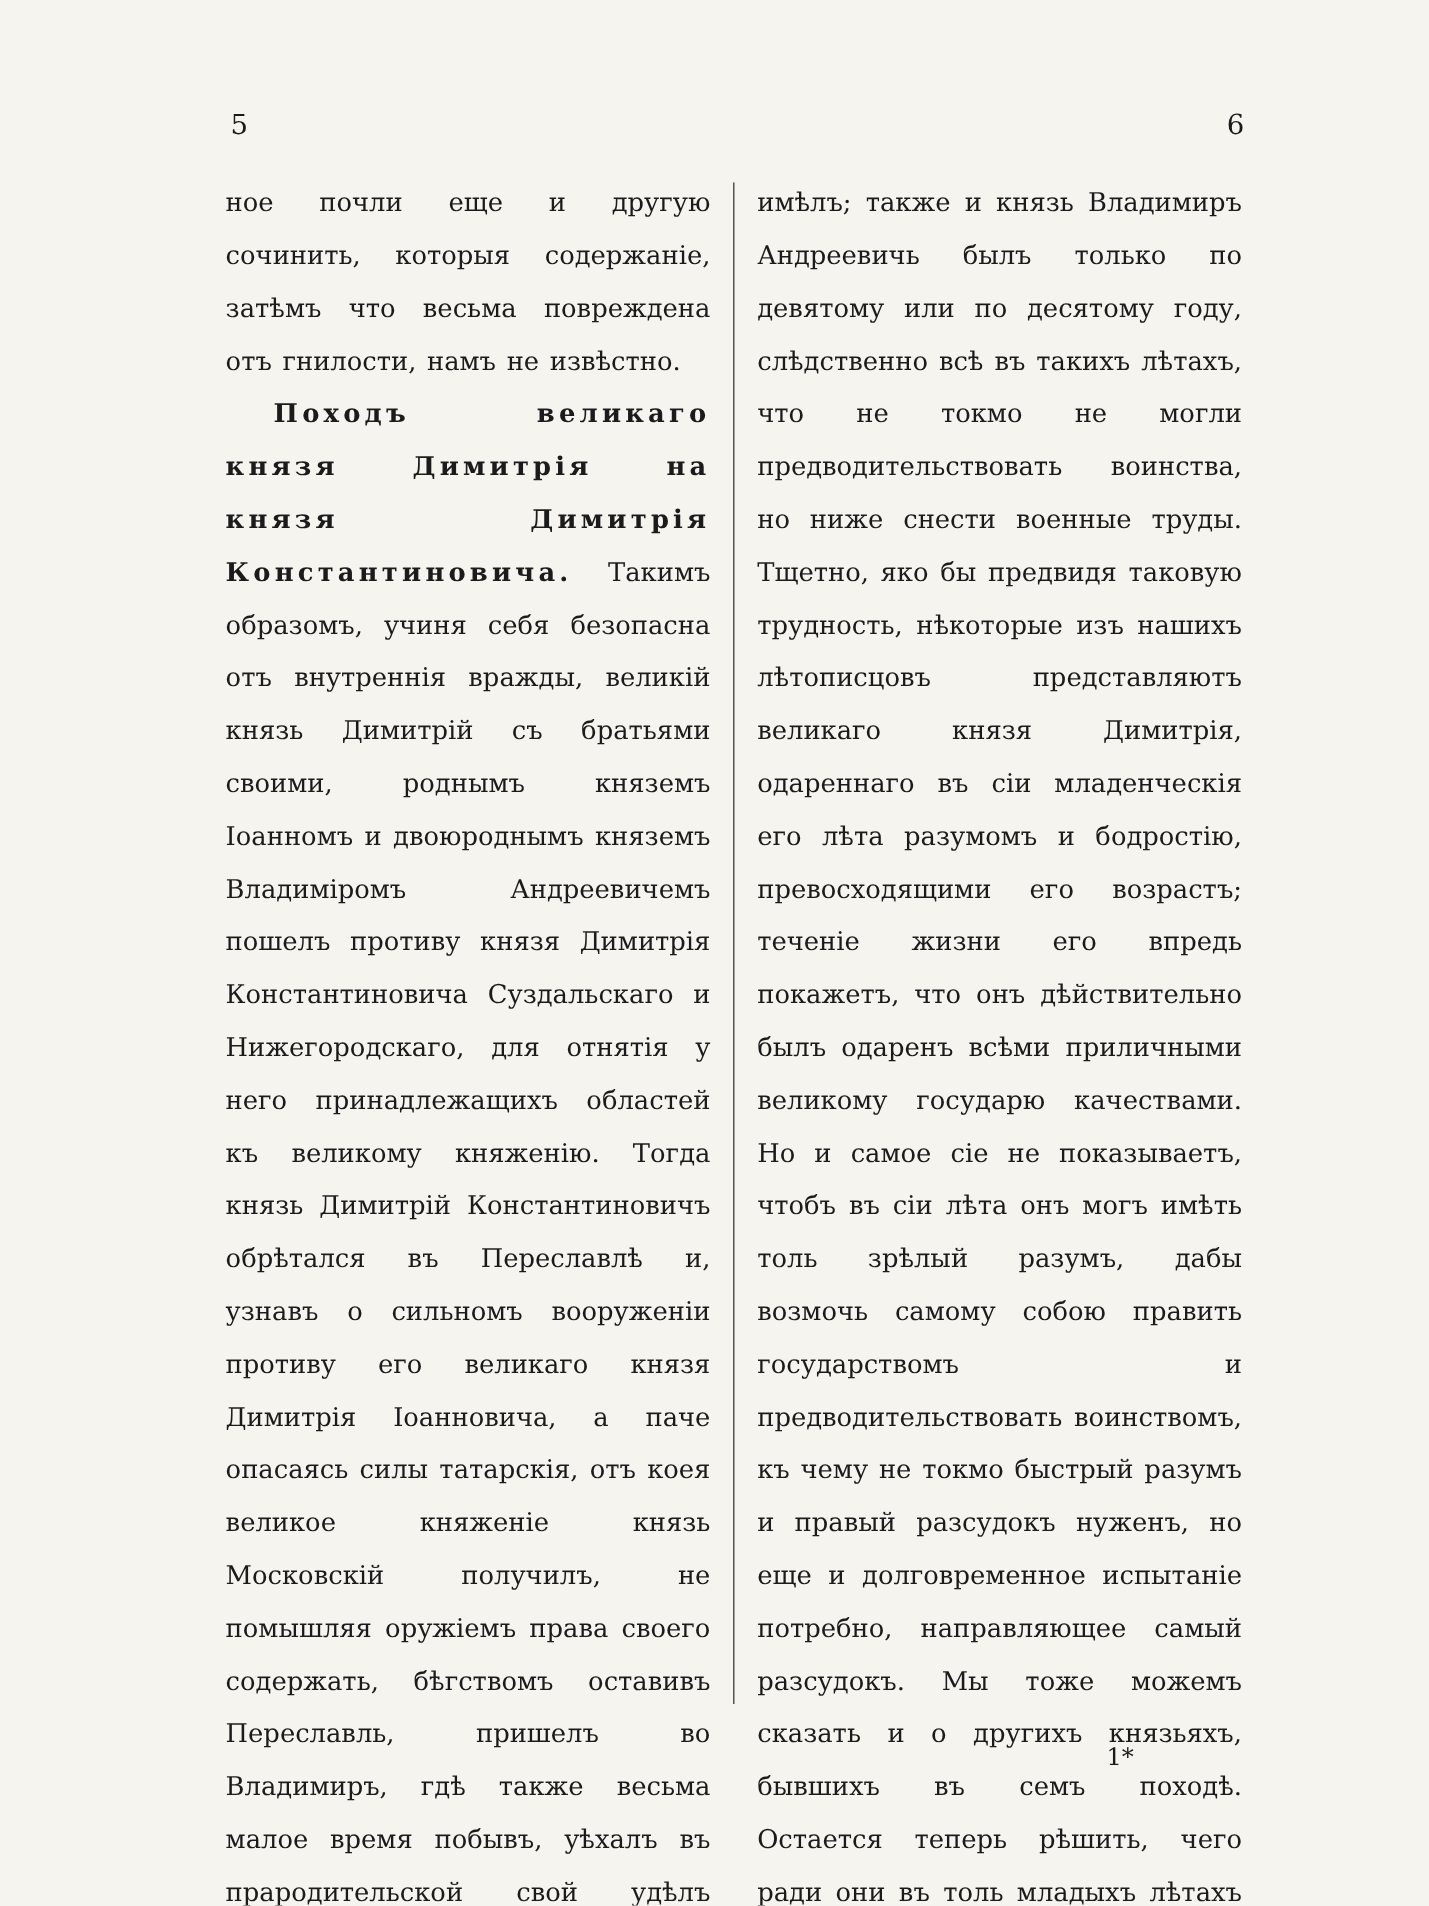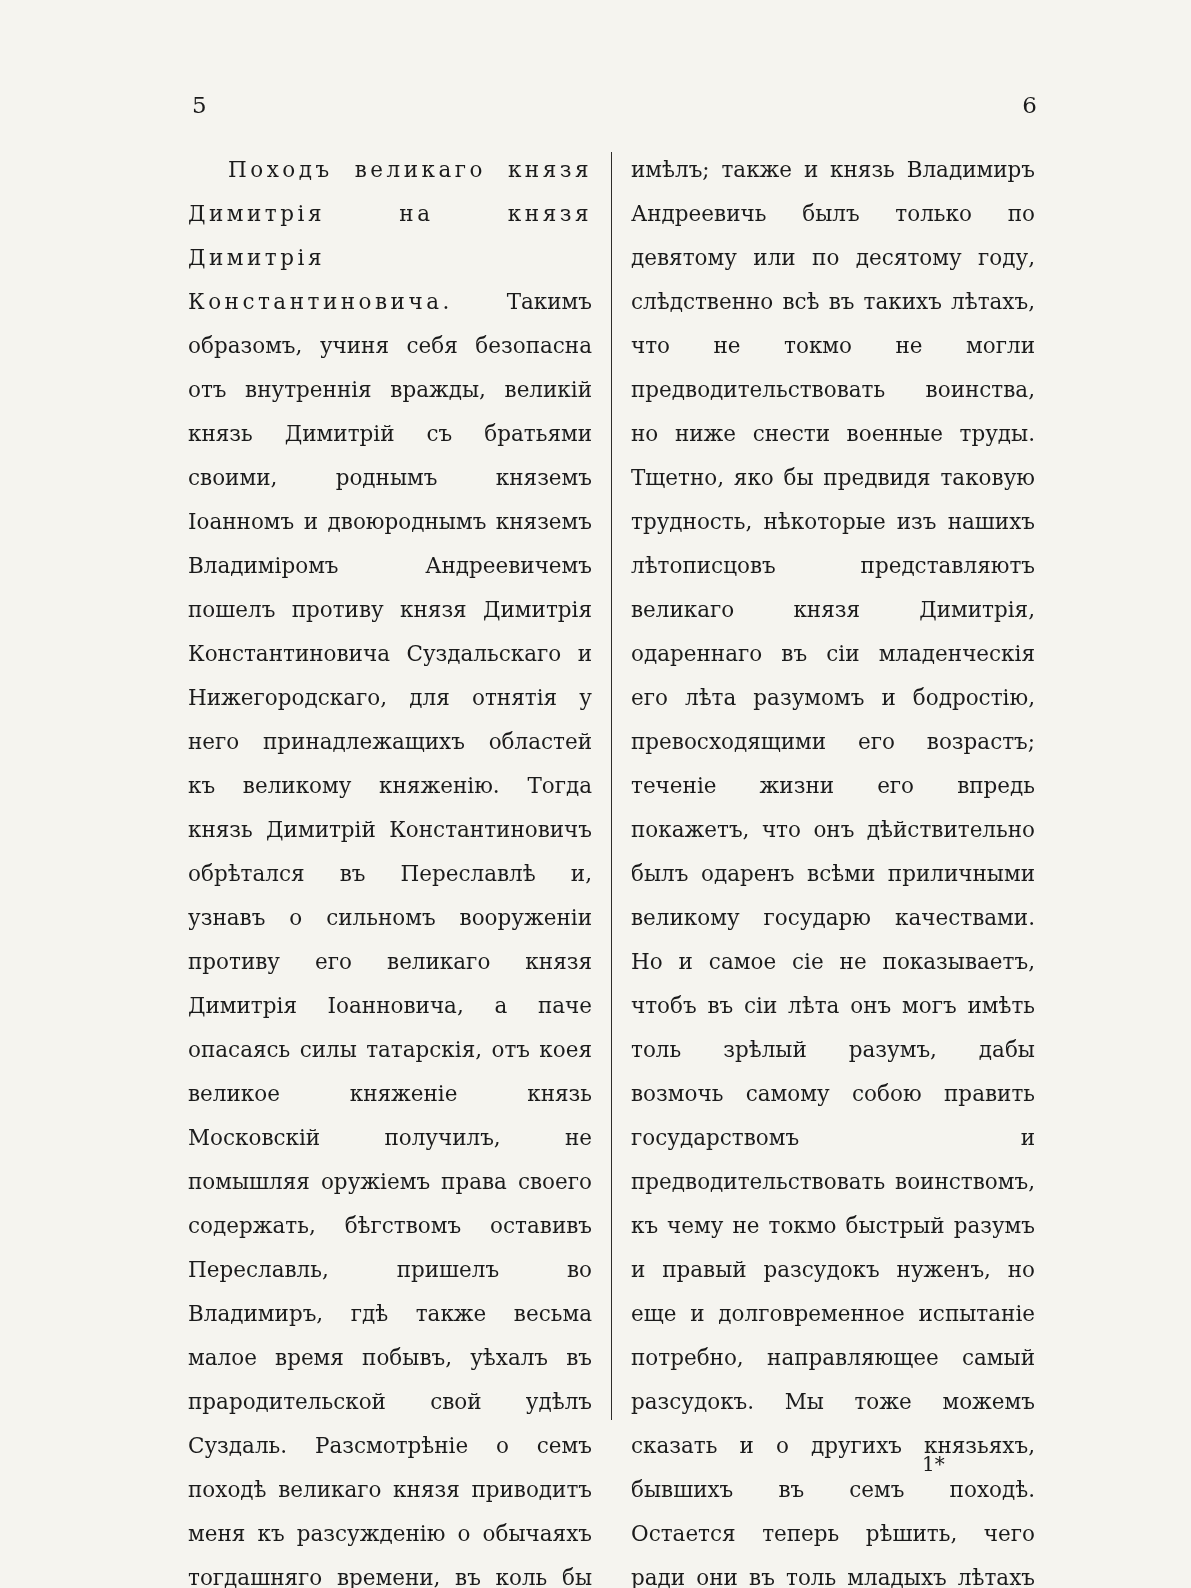--- a/index.html
+++ b/index.html
@@ -52,20 +52,21 @@
     text-align: justify;
     font-size: 21.5px;
     line-height: 44px;
     word-spacing: 2px;
   }
   p.indented {
     text-indent: 40px;
   }
   .heading {
     letter-spacing: 3.5px;
+    font-weight: bold;
   }
   .signature {
     position: absolute;
     top: 1452px;
     left: 922px;
     font-size: 20px;
   }
 </style>
 </head>
 <body>
@@ -73,20 +74,21 @@
 <div class="page">
 
   <div class="page-numbers">
     <span>5</span>
     <span>6</span>
   </div>
 
   <div class="columns">
 
     <div class="column">
+      <p>ное почли еще и другую сочинить, которыя содержаніе, затѣмъ что весьма повреждена отъ гнилости, намъ не извѣстно.</p>
       <p class="indented">
         <span class="heading">Походъ великаго князя Димитрія на князя Димитрія Константиновича.</span>
         <span>Такимъ образомъ, учиня себя безопасна отъ внутреннія вражды, великій князь Димитрій съ братьями своими, роднымъ княземъ Іоанномъ и двоюроднымъ княземъ Владиміромъ Андреевичемъ пошелъ противу князя Димитрія Константиновича Суздальскаго и Нижегородскаго, для отнятія у него принадлежащихъ областей къ великому княженію. Тогда князь Димитрій Константиновичъ обрѣтался въ Переславлѣ и, узнавъ о сильномъ вооруженіи противу его великаго князя Димитрія Іоанновича, а паче опасаясь силы татарскія, отъ коея великое княженіе князь Московскій получилъ, не помышляя оружіемъ права своего содержать, бѣгствомъ оставивъ Переславль, пришелъ во Владимиръ, гдѣ также весьма малое время побывъ, уѣхалъ въ прародительской свой удѣлъ Суздаль. Разсмотрѣніе о семъ походѣ великаго князя приводитъ меня къ разсужденію о обычаяхъ тогдашняго времени, въ коль бы младыхъ лѣтахъ ни были государи, водить ихъ на войну; ибо точно намъ, какъ по времени рожденія князя Димитрія Іоанновича, такъ и по упоминовенію лѣтописцевъ извѣстно, что сей государь тогда былъ на первомънадесять году своего возраста, а братъ его Іоаннъ, бывшій младшій ему, и сихъ лѣтъ не</span>
       </p>
     </div>
 
     <div class="divider"></div>
 
     <div class="column">
       <p>имѣлъ; также и князь Владимиръ Андреевичь былъ только по девятому или по десятому году, слѣдственно всѣ въ такихъ лѣтахъ, что не токмо не могли предводительствовать воинства, но ниже снести военные труды. Тщетно, яко бы предвидя таковую трудность, нѣкоторые изъ нашихъ лѣтописцовъ представляютъ великаго князя Димитрія, одареннаго въ сіи младенческія его лѣта разумомъ и бодростію, превосходящими его возрастъ; теченіе жизни его впредь покажетъ, что онъ дѣйствительно былъ одаренъ всѣми приличными великому государю качествами. Но и самое сіе не показываетъ, чтобъ въ сіи лѣта онъ могъ имѣть толь зрѣлый разумъ, дабы возмочь самому собою править государствомъ и предводительствовать воинствомъ, къ чему не токмо быстрый разумъ и правый разсудокъ нуженъ, но еще и долговременное испытаніе потребно, направляющее самый разсудокъ. Мы тоже можемъ сказать и о другихъ князьяхъ, бывшихъ въ семъ походѣ. Остается теперь рѣшить, чего ради они въ толь младыхъ лѣтахъ опасностямъ и трудамъ военнымъ подвергались? Степенныя книги ⁴) намъ свидѣтельствуютъ, что великій князь Димитрій во младенчествѣ своемъ былъ подъ опекунствомъ матери своея даже до ея кончины, случившейся въ 1365 году, слѣдственно сіе и рѣшитъ, что онъ не для предводительства войскъ въ походѣ семъ съ братьями своими былъ; но, какъ тогда</p>

